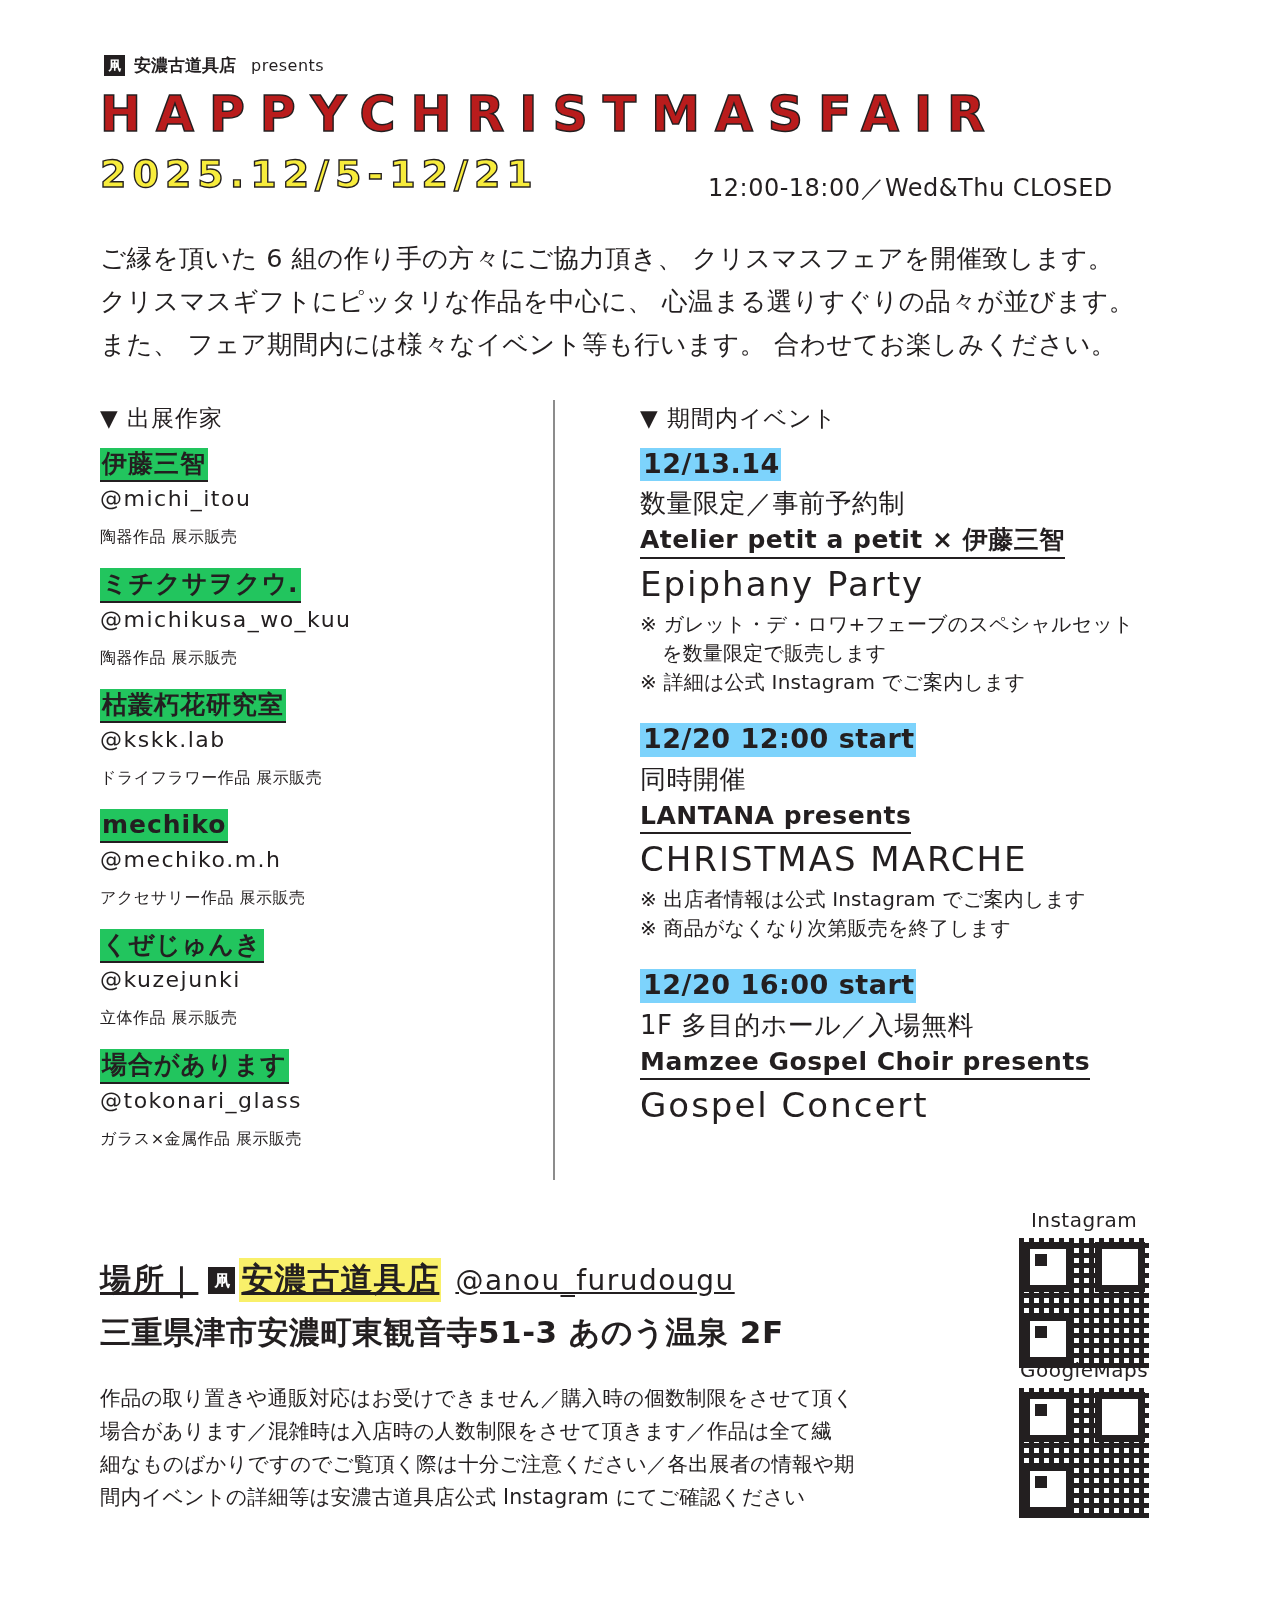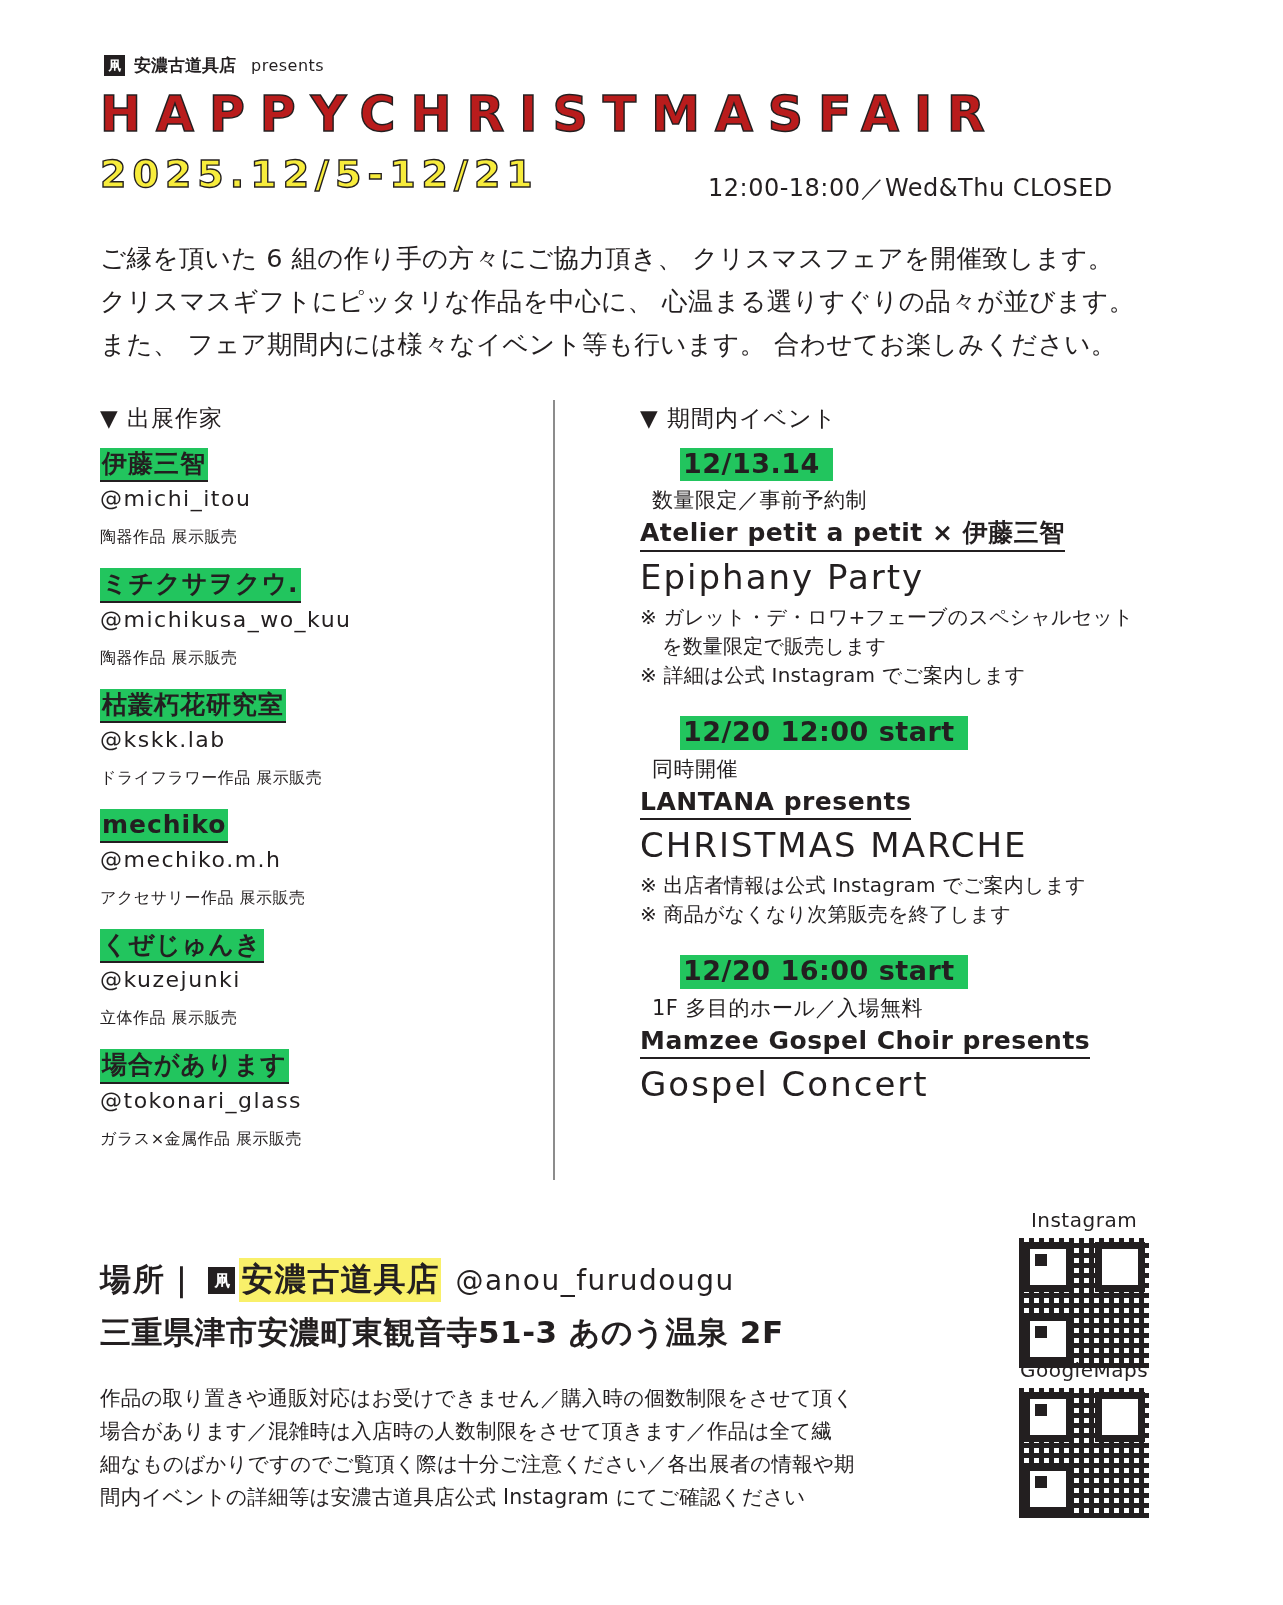--- a/index.html
+++ b/index.html
@@ -147,30 +147,28 @@
     letter-spacing: 0.5px;
     margin-top: 16px;
   }
 
   .event { margin-bottom: 26px; }
   .event-date {
     display: inline-block;
     font-size: 27px;
     font-weight: bold;
     letter-spacing: 0.5px;
-    background: #22c55e;
-    padding: 0 13px 1px 3px;
+    background: #7dd3fc;
+    padding: 0 1px 1px 3px;
     line-height: 1.2;
-    margin-left: 40px;
   }
   .event-note {
-    font-size: 21px;
+    font-size: 26px;
     letter-spacing: 0.5px;
     margin-top: 5px;
-    margin-left: 12px;
   }
   .event-presenter {
     display: inline-block;
     font-size: 25px;
     font-weight: bold;
     letter-spacing: 0.5px;
     border-bottom: 2px solid #231f20;
     margin-top: 3px;
     padding-bottom: 1px;
     line-height: 1.25;
@@ -191,20 +189,21 @@
   .bullet-indent { padding-left: 22px; }
 
   
   .place-row {
     position: absolute;
     left: 100px;
     top: 1258px;
     display: flex;
     align-items: center;
     white-space: nowrap;
+    text-decoration: underline;
   }
   .place-label {
     font-size: 31px;
     font-weight: bold;
     letter-spacing: 2px;
   }
   .place-logo {
     width: 27px;
     height: 27px;
     background: #231f20;

